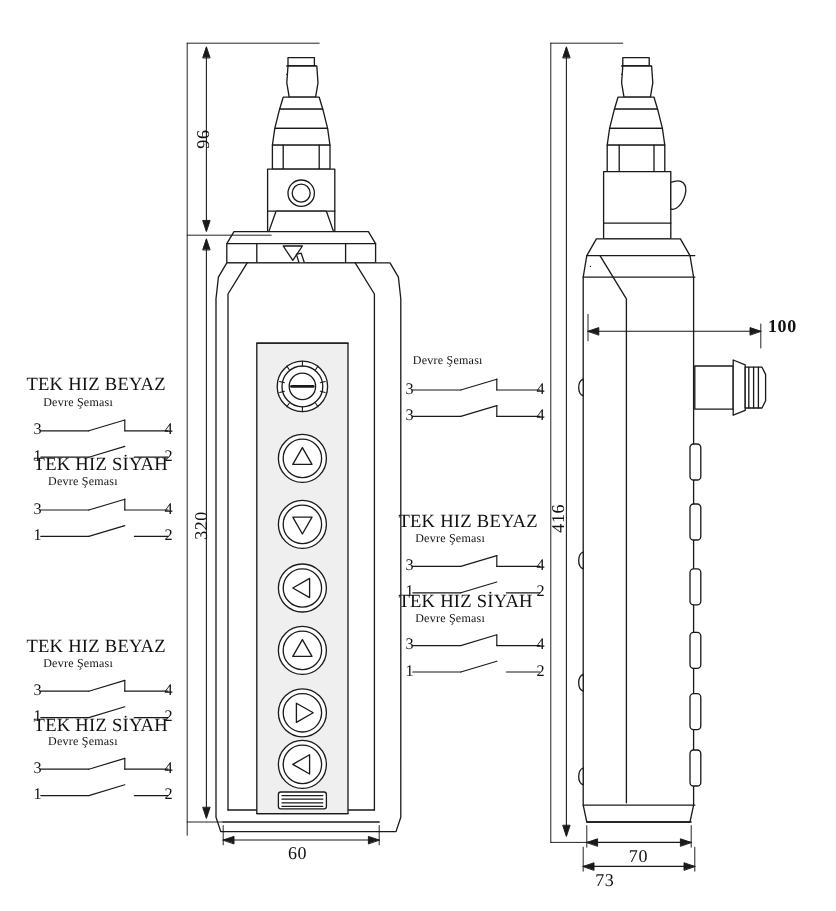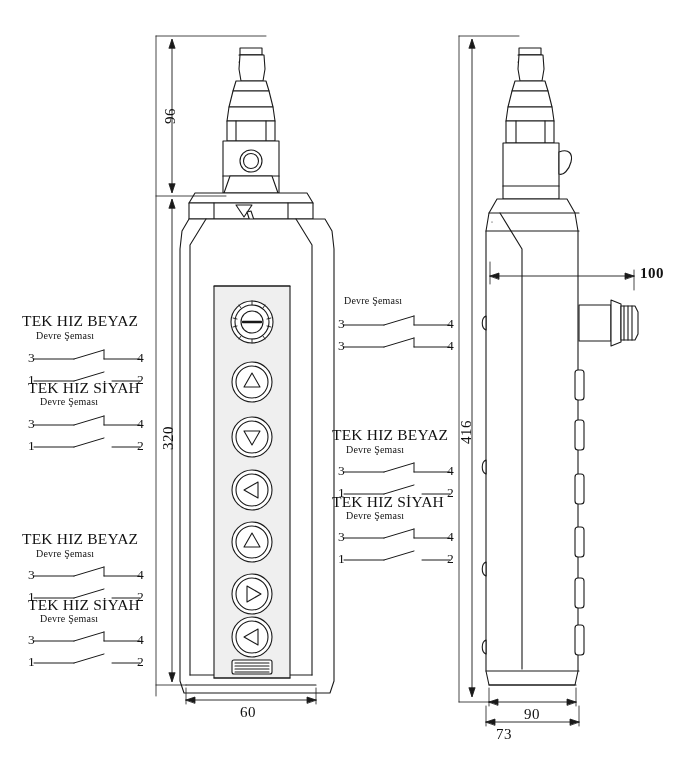--- a/index.html
+++ b/index.html
@@ -281,21 +281,21 @@
     </g>
   </svg>
 
   <div class="layer">
 
     <div class="lbl dim-num vert" style="left:163px; top:108px;">96</div>
     <div class="lbl dim-num vert" style="left:157px; top:430px;">320</div>
     <div class="lbl dim-num" style="left:240px; top:705px;">60</div>
     <div class="lbl dim-num vert" style="left:455px; top:424px;">416</div>
     <div class="lbl dim-num" style="left:640px; top:266px;font-weight:bold;">100</div>
-    <div class="lbl dim-num" style="left:524px; top:707px;">90</div>
+    <div class="lbl dim-num" style="left:524px; top:707px;">70</div>
     <div class="lbl dim-num" style="left:496px; top:727px;">73</div>
 
     <div class="lbl sch-title" style="left:22px; top:313px;">TEK HIZ BEYAZ</div>
     <div class="lbl sch-sub" style="left:36px; top:331px;">Devre Şeması</div>
     <div class="lbl term" style="left:28px; top:351px;">3</div>
     <div class="lbl term" style="left:137px; top:351px;">4</div>
     <div class="lbl term" style="left:28px; top:373px;">1</div>
     <div class="lbl term" style="left:137px; top:373px;">2</div>
 
     <div class="lbl sch-title" style="left:28px; top:380px;">TEK HIZ SİYAH</div>

